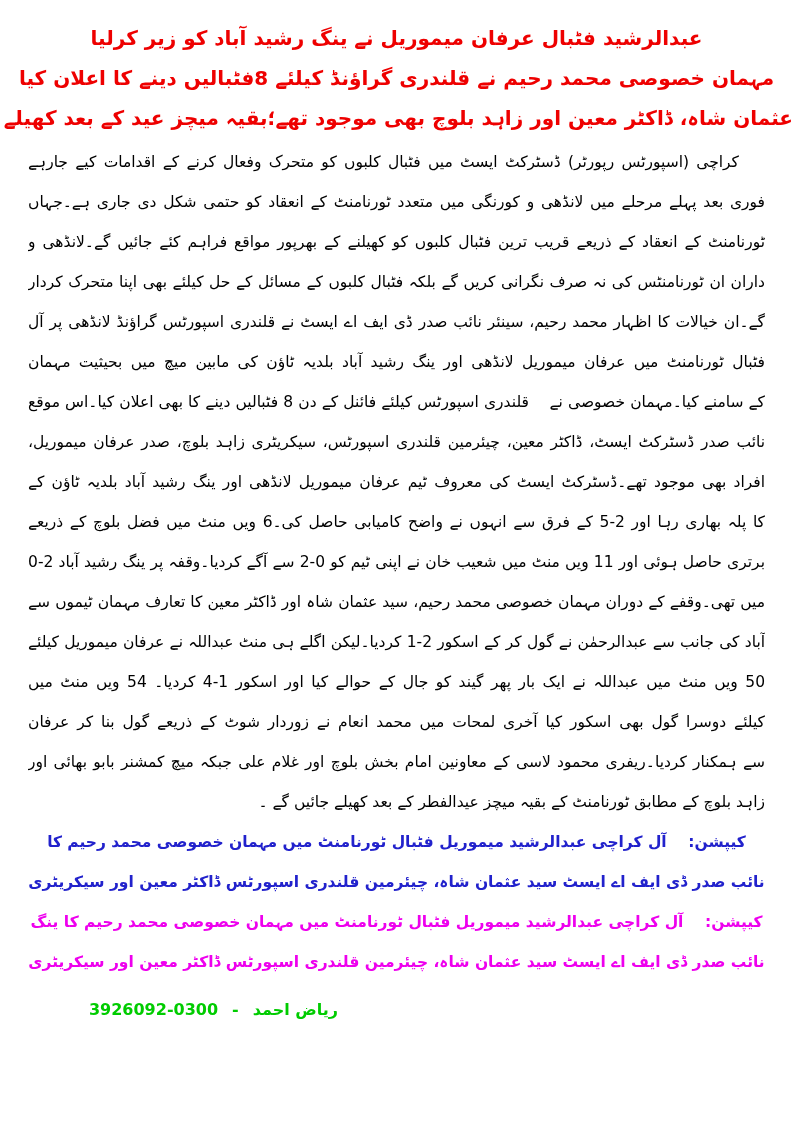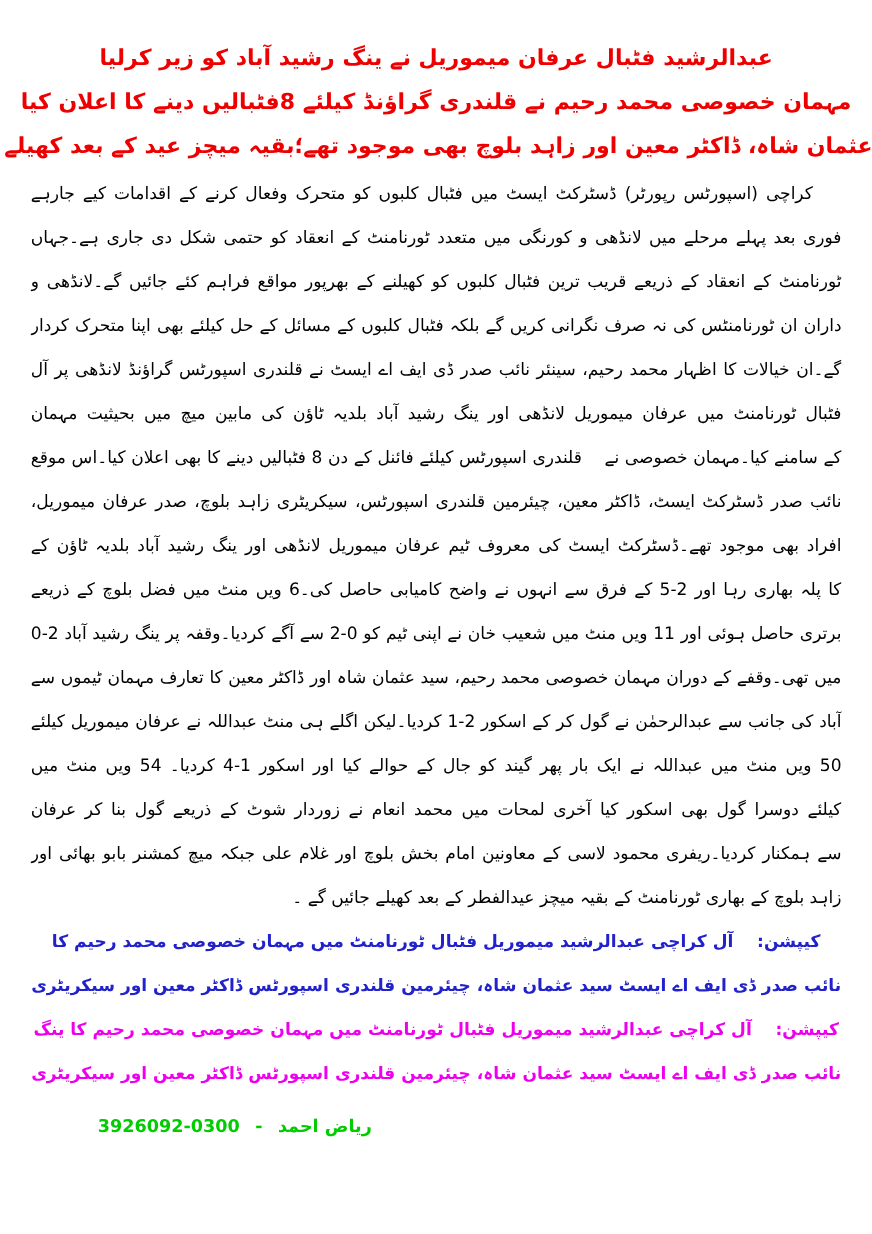--- a/index.html
+++ b/index.html
@@ -10,21 +10,21 @@
   .page {
     position: relative;
     width: 793px;
     height: 1122px;
     background: #ffffff;
     overflow: hidden;
     font-family: "DejaVu Sans", sans-serif;
     direction: rtl;
   }
   .headline-block {
-    padding-top: 32px;
+    padding-top: 18px;
   }
   .headline-line {
     height: 40px;
     line-height: 40px;
     text-align: center;
     color: #ee0000;
     font-size: 20px;
     font-weight: bold;
     white-space: nowrap;
     overflow: hidden;
@@ -101,21 +101,21 @@
     <div class="body-line">کے سامنے کیا۔مہمان خصوصی نے    قلندری اسپورٹس کیلئے فائنل کے دن 8 فٹبالیں دینے کا بھی اعلان کیا۔اس موقع پر سید عثمان شاہ،</div>
     <div class="body-line">نائب صدر ڈسٹرکٹ ایسٹ، ڈاکٹر معین، چیئرمین قلندری اسپورٹس، سیکریٹری زاہد بلوچ، صدر عرفان میموریل، ریاض احمد، خالد مجید و دیگر</div>
     <div class="body-line">افراد بھی موجود تھے۔ڈسٹرکٹ ایسٹ کی معروف ٹیم عرفان میموریل لانڈھی اور ینگ رشید آباد بلدیہ ٹاؤن کے مابین میچ میں عرفان میموریل</div>
     <div class="body-line">کا پلہ بھاری رہا اور 2-5 کے فرق سے انہوں نے واضح کامیابی حاصل کی۔6 ویں منٹ میں فضل بلوچ کے ذریعے عرفان میموریل کو پہلے</div>
     <div class="body-line">برتری حاصل ہوئی اور 11 ویں منٹ میں شعیب خان نے اپنی ٹیم کو 0-2 سے آگے کردیا۔وقفہ پر ینگ رشید آباد 2-0 کے خسارے</div>
     <div class="body-line">میں تھی۔وقفے کے دوران مہمان خصوصی محمد رحیم، سید عثمان شاہ اور ڈاکٹر معین کا تعارف مہمان ٹیموں سے کرایا گیا۔وقفہ کے بعد ینگ رشید</div>
     <div class="body-line">آباد کی جانب سے عبدالرحمٰن نے گول کر کے اسکور 2-1 کردیا۔لیکن اگلے ہی منٹ عبداللہ نے عرفان میموریل کیلئے اسکور 1-3 کیا۔</div>
     <div class="body-line">50 ویں منٹ میں عبداللہ نے ایک بار پھر گیند کو جال کے حوالے کیا اور اسکور 1-4 کردیا۔ 54 ویں منٹ میں عبدالرحمٰن نے ینگ رشید آباد</div>
     <div class="body-line">کیلئے دوسرا گول بھی اسکور کیا آخری لمحات میں محمد انعام نے زوردار شوٹ کے ذریعے گول بنا کر عرفان میموریل کو 2-5 کی آسان کامیابی</div>
     <div class="body-line">سے ہمکنار کردیا۔ریفری محمود لاسی کے معاونین امام بخش بلوچ اور غلام علی جبکہ میچ کمشنر بابو بھائی اور زبیر علی بلوچ تھے۔آرگنائزنگ سیکریٹری</div>
-    <div class="body-line last">زاہد بلوچ کے بھاری ٹورنامنٹ کے بقیہ میچز عیدالفطر کے بعد کھیلے جائیں گے ۔</div>
+    <div class="body-line last">زاہد بلوچ کے مطابق ٹورنامنٹ کے بقیہ میچز عیدالفطر کے بعد کھیلے جائیں گے ۔</div>
   </div>
 
   <div class="caption-block caption-blue">
     <div class="caption-line">کیپشن:    آل کراچی عبدالرشید میموریل فٹبال ٹورنامنٹ میں مہمان خصوصی محمد رحیم کا عرفان میموریل لانڈھی کے ہمراہ گروپ فوٹو</div>
     <div class="caption-line">نائب صدر ڈی ایف اے ایسٹ سید عثمان شاہ، چیئرمین قلندری اسپورٹس ڈاکٹر معین اور سیکریٹری زاہد بلوچ بھی موجود ہیں</div>
   </div>
 
   <div class="caption-block caption-magenta">
     <div class="caption-line">کیپشن:    آل کراچی عبدالرشید میموریل فٹبال ٹورنامنٹ میں مہمان خصوصی محمد رحیم کا ینگ رشید آباد بلدیہ کے ہمراہ گروپ فوٹو</div>
     <div class="caption-line">نائب صدر ڈی ایف اے ایسٹ سید عثمان شاہ، چیئرمین قلندری اسپورٹس ڈاکٹر معین اور سیکریٹری زاہد بلوچ بھی موجود ہیں</div>

